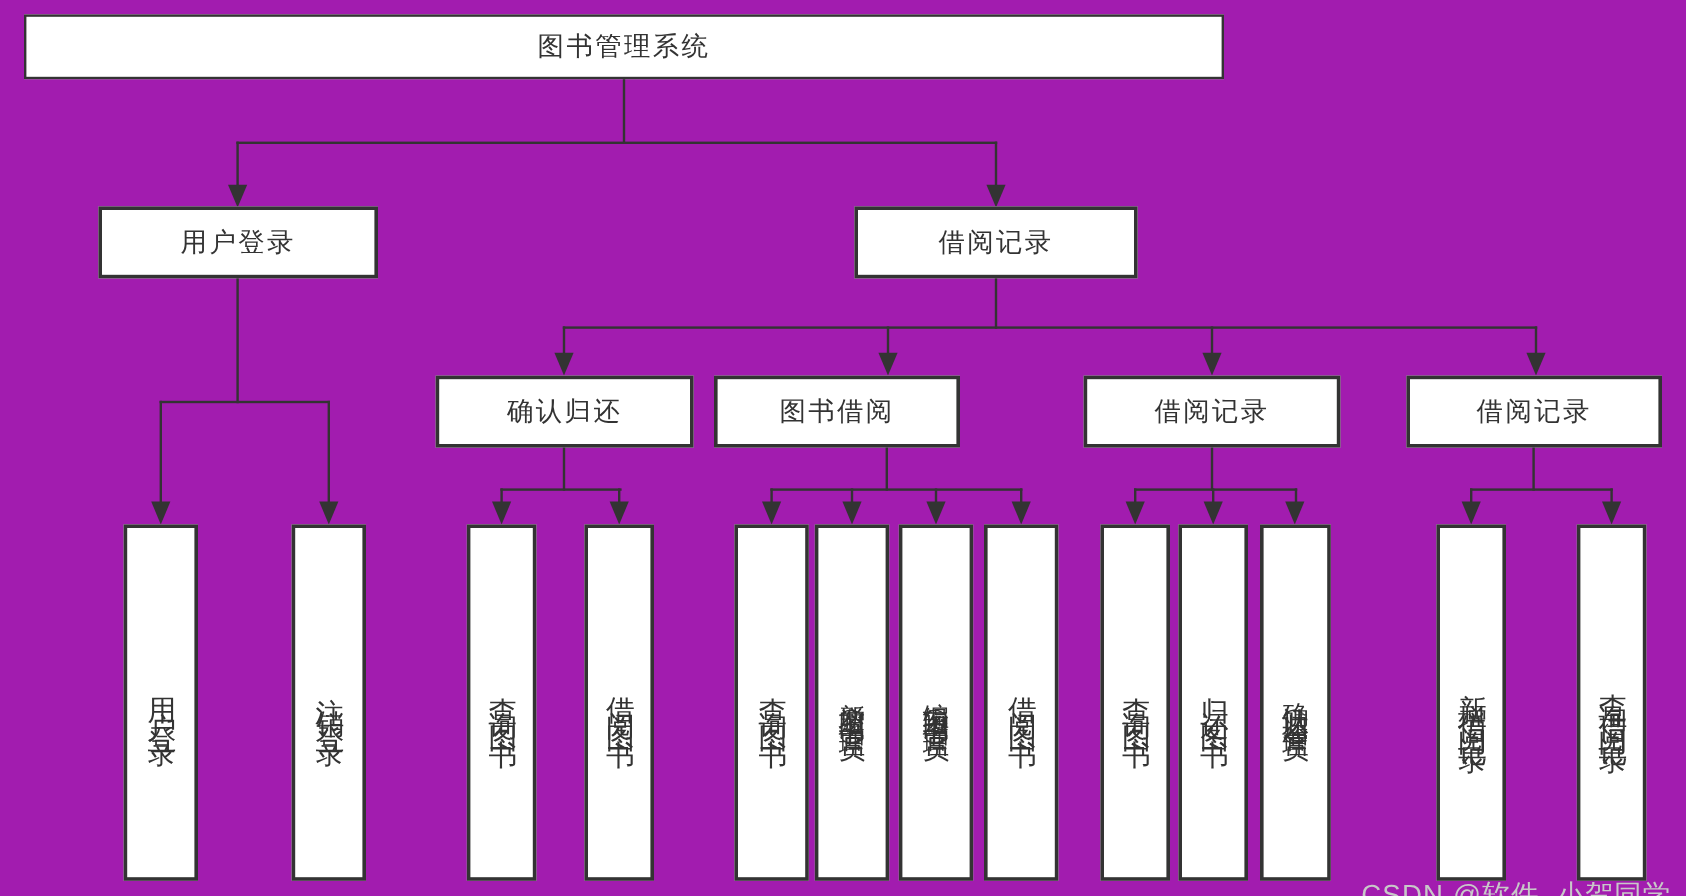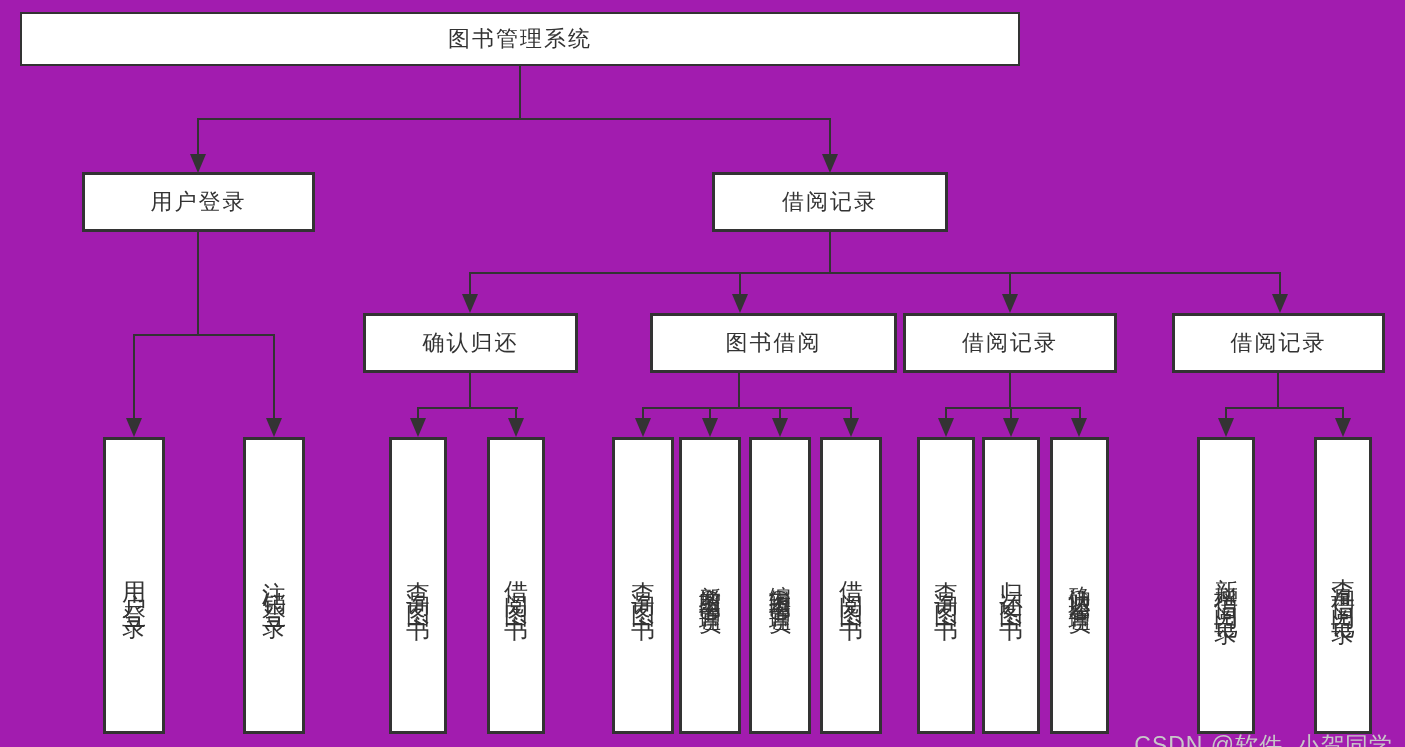--- a/index.html
+++ b/index.html
@@ -62,21 +62,21 @@
   <div class="vline" style="left:469px;top:272px;height:23px;"></div>
   <div class="vline" style="left:739px;top:272px;height:23px;"></div>
   <div class="vline" style="left:1009px;top:272px;height:23px;"></div>
   <div class="vline" style="left:1279px;top:272px;height:23px;"></div>
   <div class="arrow" style="left:462px;top:294px;"></div>
   <div class="arrow" style="left:732px;top:294px;"></div>
   <div class="arrow" style="left:1002px;top:294px;"></div>
   <div class="arrow" style="left:1272px;top:294px;"></div>
 
   <div class="box lvl3" style="left:363px;top:313px;width:215px;height:60px;">确认归还</div>
-  <div class="box lvl3" style="left:650px;top:313px;width:247px;height:60px;">图书借阅</div>
+  <div class="box lvl3" style="left:595px;top:313px;width:205px;height:60px;">图书借阅</div>
   <div class="box lvl3" style="left:903px;top:313px;width:214px;height:60px;">借阅记录</div>
   <div class="box lvl3" style="left:1172px;top:313px;width:213px;height:60px;">借阅记录</div>
 
   <div class="vline" style="left:469px;top:373px;height:36px;"></div>
   <div class="hline" style="left:417px;top:407px;width:101px;"></div>
   <div class="vline" style="left:417px;top:407px;height:13px;"></div>
   <div class="vline" style="left:515px;top:407px;height:13px;"></div>
   <div class="arrow" style="left:410px;top:418px;"></div>
   <div class="arrow" style="left:508px;top:418px;"></div>
 

